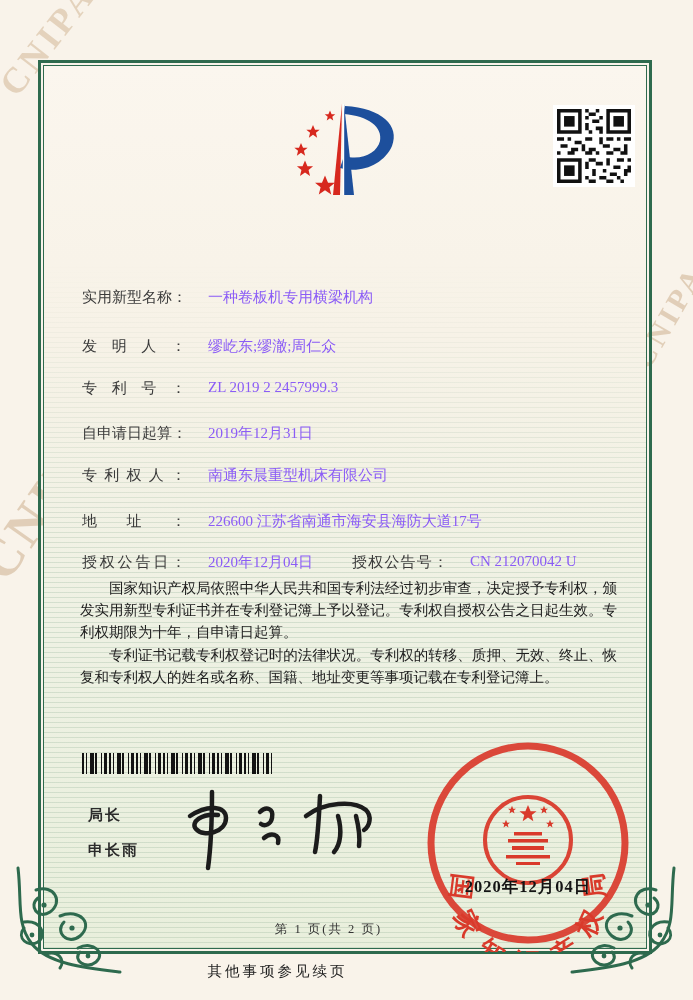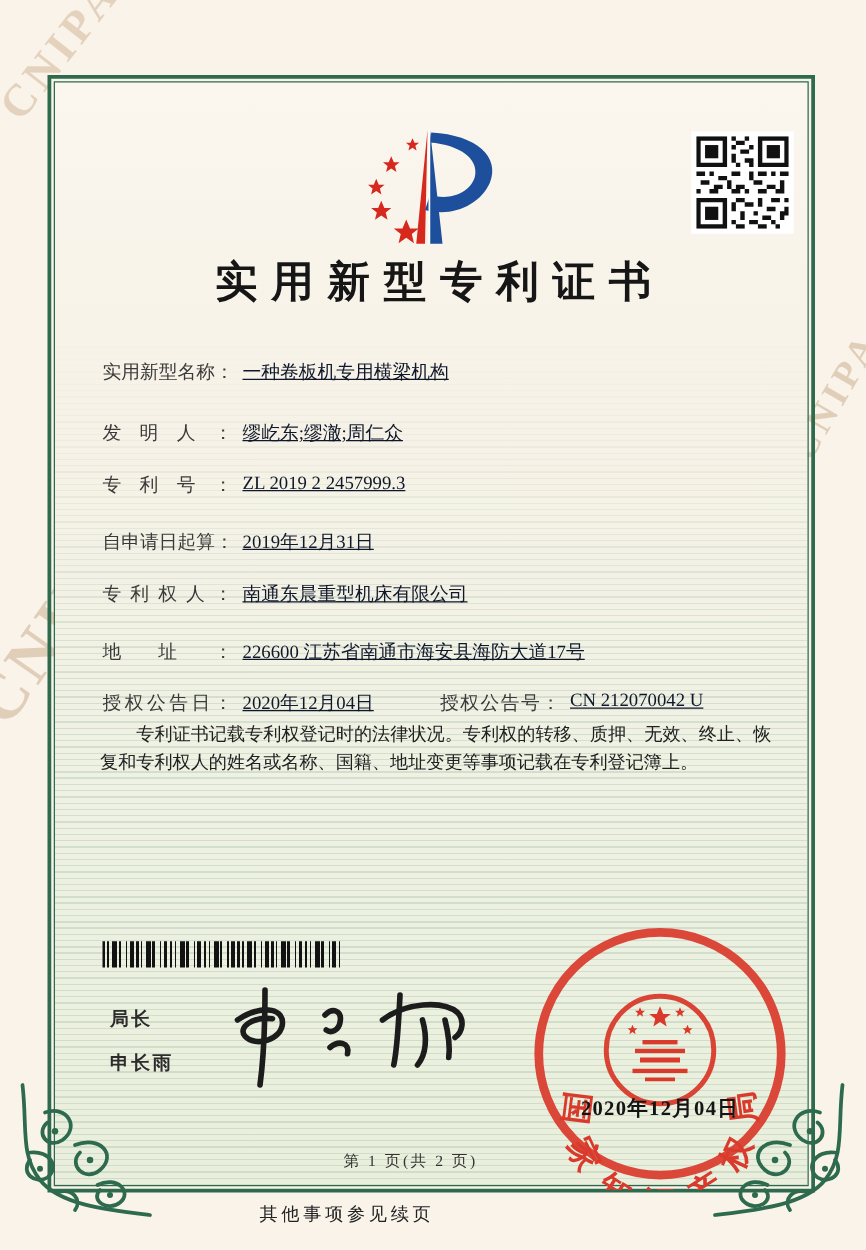--- a/index.html
+++ b/index.html
@@ -48,21 +48,21 @@
   .title{
     position:absolute;left:0;top:203px;width:693px;text-align:center;
     font-size:34px;font-weight:bold;color:#161616;letter-spacing:11px;text-indent:11px;
   }
 
   .row{position:absolute;left:82px;font-size:15px;color:#333;white-space:nowrap;}
   .row .lbl{
     display:inline-block;width:104px;text-align:justify;text-align-last:justify;
     -moz-text-align-last:justify;vertical-align:top;color:#3a3a3a;
   }
-  .row .val{margin-left:8px;color:#0f172a;text-decoration:underline;}
+  .row .val{margin-left:22px;color:#8b5cf6;}
   .row.r1{top:288px;} .row.r2{top:337px;} .row.r3{top:379px;}
   .row.r4{top:424px;} .row.r5{top:466px;} .row.r6{top:512px;}
   .row.r7{top:553px;}
   .pair2{position:absolute;left:270px;top:0;white-space:nowrap;}
   .pair2 .lbl{width:96px;}
 
   .body-text{position:absolute;left:80px;top:578px;width:537px;}
   .body-text p{
     margin:0 0 2px 0;font-size:14.5px;line-height:21.8px;color:#202020;
     text-indent:2em;text-align:justify;
@@ -167,21 +167,20 @@
            M4,40h8v4h-8z M16,44h8v4h-8z M28,40h4v8h-4z M36,44h8v4h-8z M52,40h8v4h-8z M64,44h8v4h-8z M76,40h4v8h-4z
            M0,48h4v4h-4z M12,48h8v4h-8z M32,48h8v4h-8z M44,48h4v4h-4z M56,48h8v4h-8z M72,48h8v4h-8z
            M36,56h8v4h-8z M56,56h4v8h-4z M68,56h8v4h-8z M80,56h4v4h-4z
            M32,60h4v8h-4z M44,60h8v4h-8z M64,64h8v4h-8z M80,64h4v8h-4z
            M40,68h4v8h-4z M52,68h4v4h-4z M60,72h8v4h-8z M76,68h4v8h-4z
            M48,76h8v4h-8z M68,76h4v4h-4z M32,76h4v4h-4z M36,80h8v4h-8z M56,80h8v4h-8z M72,80h4v4h-4z"></path>
       </g>
     </svg>
   </div>
 
-  <div class="title">实用新型专利证书</div>
 
   <div class="row r1">
     <span class="lbl">实用新型名称：</span><span class="val">一种卷板机专用横梁机构</span>
   </div>
   <div class="row r2">
     <span class="lbl">发明人：</span><span class="val">缪屹东;缪澈;周仁众</span>
   </div>
   <div class="row r3">
     <span class="lbl">专利号：</span><span class="val">ZL 2019 2 2457999.3</span>
   </div>
@@ -195,20 +194,21 @@
     <span class="lbl">地址：</span><span class="val">226600 江苏省南通市海安县海防大道17号</span>
   </div>
   <div class="row r7">
     <span class="lbl">授权公告日：</span><span class="val">2020年12月04日</span>
     <span class="pair2">
       <span class="lbl">授权公告号：</span><span class="val">CN 212070042 U</span>
     </span>
   </div>
 
   <div class="body-text">
+    <p>国家知识产权局依照中华人民共和国专利法经过初步审查，决定授予专利权，颁发实用新型专利证书并在专利登记簿上予以登记。专利权自授权公告之日起生效。专利权期限为十年，自申请日起算。</p>
     <p>专利证书记载专利权登记时的法律状况。专利权的转移、质押、无效、终止、恢复和专利权人的姓名或名称、国籍、地址变更等事项记载在专利登记簿上。</p>
   </div>
 
   <div class="barcode"></div>
 
   <div class="sig-title">局长</div>
   <div class="sig-name">申长雨</div>
   <svg class="sig-script" width="215" height="96" viewBox="0 0 215 96">
     <g fill="none" stroke="#1c1c1c" stroke-width="4.5" stroke-linecap="round" stroke-linejoin="round">
       <path d="M22,34 C40,22 58,24 58,36 C58,50 36,56 28,47 C22,40 34,31 50,33"></path>

